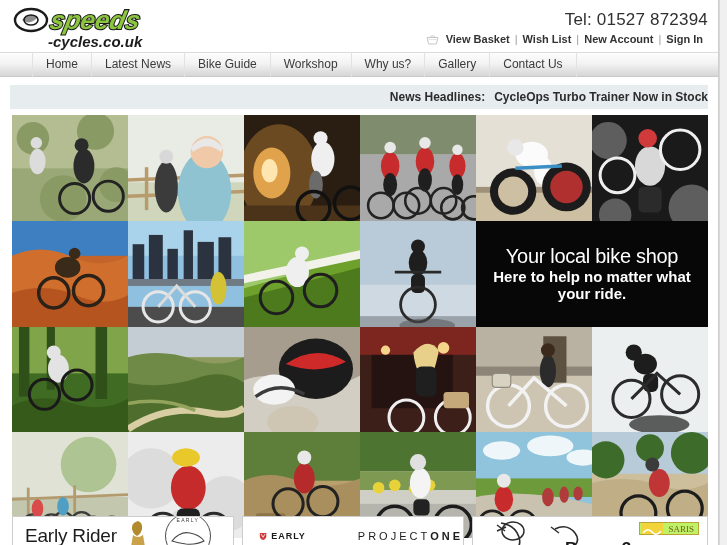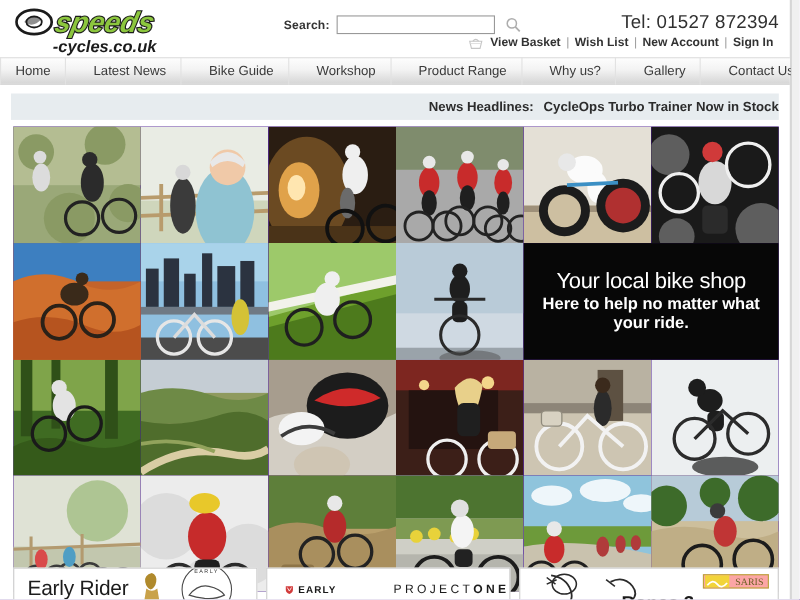--- a/index.html
+++ b/index.html
@@ -97,22 +97,21 @@
   
   .nav {
     position: relative;
     height: 25px;
     width: 718px;
     background: linear-gradient(to bottom,#fdfdfd 0%, #f3f3f3 45%, #e3e3e3 75%, #d6d6d6 100%);
     border-top: 1px solid #dcdcdc;
     border-bottom: 1px solid #c9c9c9;
     display: flex;
     align-items: center;
-    padding-left: 0;
-    gap: 12px;
+    padding-left: 32px;
   }
   .nav a {
     display: block;
     font-size: 12px;
     color: #3a3a3a;
     text-decoration: none;
     padding: 0 13px;
     line-height: 25px;
     border-right: 1px solid #e2e2e2;
     white-space: nowrap;
@@ -144,21 +143,21 @@
 
   
   .mosaic {
     position: relative;
     margin: 6px 10px 0 12px;
     width: 696px;
     height: 423px;
     display: grid;
     grid-template-columns: repeat(6, 1fr);
     grid-template-rows: repeat(4, 1fr);
-    background: #4c1d95;
+    background: #15803d;
     overflow: hidden;
   }
   .cell { position: relative; overflow: hidden; }
   .cell .art { position: absolute; inset: 0; }
 
   .span2 { grid-column: span 2; }
 
   .banner {
     background: #070707;
     display: flex; flex-direction: column;
@@ -203,21 +202,21 @@
 
   .trek-word { font-size: 9px; font-weight: bold; letter-spacing: 1px; color: #1a1a1a; margin-left: 4px; }
   .p1 { font-size: 11px; letter-spacing: 3px; color: #1c1c1c; margin-left: 52px; }
   .p1 b { font-weight: bold; }
 
   .saris-tag {
     position: absolute;
     right: 8px; top: 5px;
     display: flex; align-items: center;
     border: 1px solid #b9a43a;
-    background: #fca5a5;
+    background: #bef264;
     height: 13px;
   }
   .saris-swatch { width: 22px; height: 11px; background: #f2d43a; margin: 0 1px; position: relative; }
   .saris-word { font-size: 9px; color: #6d6124; padding: 0 4px; font-family: "Liberation Serif", serif; }
   .bones { position: absolute; left: 92px; bottom: -4px; font-size: 17px; font-weight: bold; color: #1b1b1b; }
 
   .scroll-track {
     position: absolute;
     right: 0; top: 0; width: 8px; height: 545px;
     background: #f0f0f0;
@@ -237,30 +236,20 @@
           <ellipse cx="19" cy="16" rx="16" ry="11" fill="#ffffff" stroke="#1b1b1b" stroke-width="2.4"></ellipse>
           <path d="M10 16 q7 -8 16 -3 q-8 9 -16 3 z" fill="#8f8f8f"></path>
           <ellipse cx="19" cy="16" rx="7" ry="5" fill="none" stroke="#1b1b1b" stroke-width="1.6"></ellipse>
           <g transform="skewX(-12)">
             <text x="42" y="25" font-family="'Liberation Sans',sans-serif" font-size="26" font-weight="bold" font-style="italic" fill="#8cc63e" stroke="#1b1b1b" stroke-width="2.1" paint-order="stroke">speeds</text>
           </g>
           <text x="36" y="43" font-family="'Liberation Sans',sans-serif" font-size="15" font-weight="bold" font-style="italic" fill="#1b1b1b">-cycles.co.uk</text>
         </svg>
       </a>
 
-      <div class="search-zone">
-        <span class="search-label">Search:</span>
-        <input class="search-input" type="text" value="" placeholder="" style="">
-        <button class="search-btn" title="search">
-          <svg width="15" height="15" viewBox="0 0 15 15">
-            <circle cx="6.3" cy="6.3" r="4.2" fill="none" stroke="#6b6b6b" stroke-width="1.4"></circle>
-            <line x1="9.5" y1="9.5" x2="13.5" y2="13.5" stroke="#6b6b6b" stroke-width="1.6"></line>
-          </svg>
-        </button>
-      </div>
 
       <div class="tel">Tel: 01527 872394</div>
 
       <div class="acct-links">
         <span class="basket-icon">
           <svg width="13" height="11" viewBox="0 0 13 11">
             <path d="M1 3.5 h11 l-1.6 6.5 h-7.8 z" fill="none" stroke="#8e8e8e" stroke-width="1"></path>
             <path d="M3.8 3.5 q2.7 -3.4 5.4 0" fill="none" stroke="#8e8e8e" stroke-width="1"></path>
             <line x1="1" y1="5.6" x2="12" y2="5.6" stroke="#b0b0b0" stroke-width=".7"></line>
           </svg>
@@ -273,21 +262,20 @@
         <span class="sep">|</span>
         <a href="#">Sign In</a>
       </div>
     </div>
 
     <nav class="nav">
       <a href="#">Home</a>
       <a href="#">Latest News</a>
       <a href="#">Bike Guide</a>
       <a href="#">Workshop</a>
-      <a href="#">Product Range</a>
       <a href="#">Why us?</a>
       <a href="#">Gallery</a>
       <a href="#">Contact Us</a>
 
     </nav>
 
     <div class="newsbar">
       <span class="news-label">News Headlines:</span>
       <a class="news-text" href="#" style="text-decoration:none">CycleOps Turbo Trainer Now in Stock</a>
     </div>

